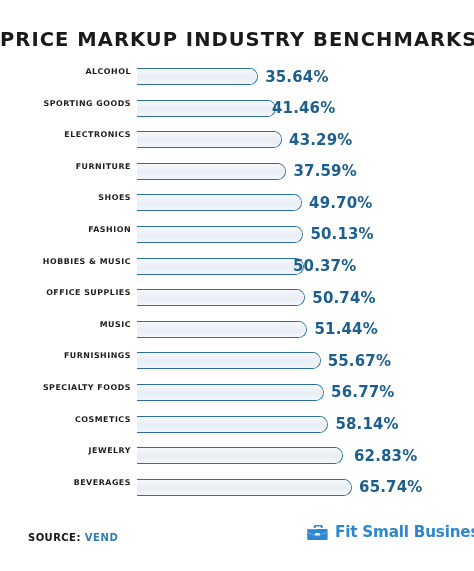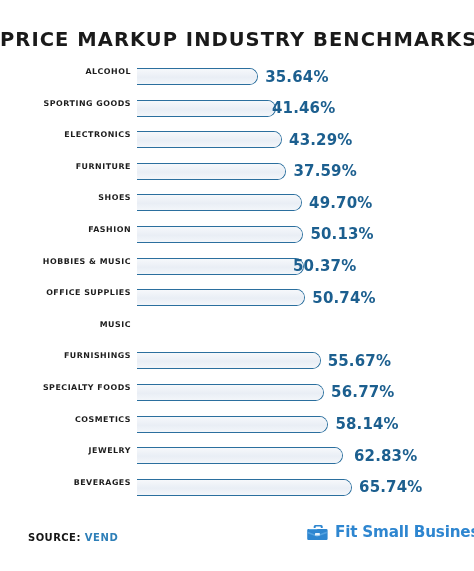--- a/index.html
+++ b/index.html
@@ -201,20 +201,24 @@
       </div>
       <div class="row">
         <div class="cat-label">OFFICE SUPPLIES</div>
         <div class="bar-area">
           <div class="bar" style="width: 168.309px;"></div>
           <div class="value" style="left: 175.309px;">50.74%</div>
         </div>
       </div>
       <div class="row">
         <div class="cat-label">MUSIC</div>
+        <div class="bar-area">
+          <div class="bar" style="width: 170.493px;"></div>
+          <div class="value" style="left: 177.493px;">51.44%</div>
+        </div>
       </div>
       <div class="row">
         <div class="cat-label">FURNISHINGS</div>
         <div class="bar-area">
           <div class="bar" style="width: 183.69px;"></div>
           <div class="value" style="left: 190.69px;">55.67%</div>
         </div>
       </div>
       <div class="row">
         <div class="cat-label">SPECIALTY FOODS</div>

